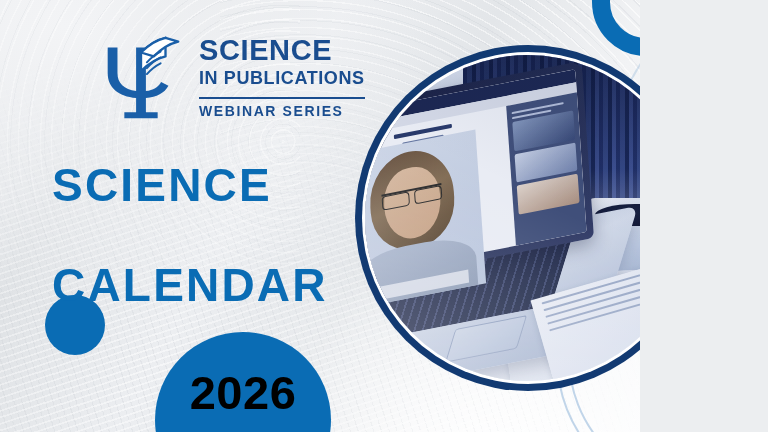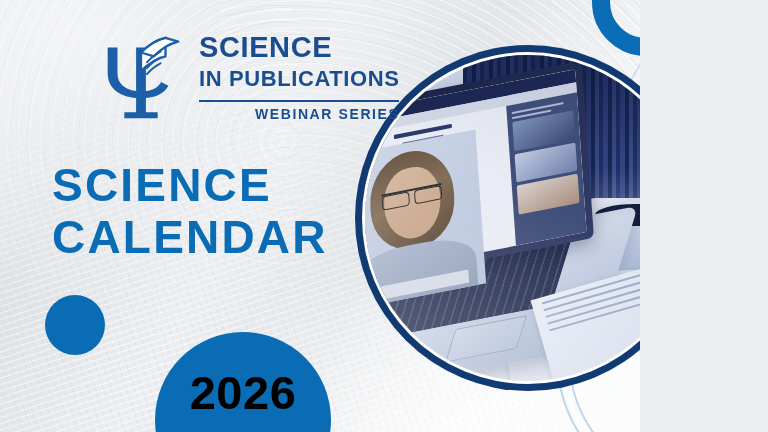--- a/index.html
+++ b/index.html
@@ -70,21 +70,21 @@
   #year-label {
     color:#ffffff; font-weight:bold; font-size:47px;
     letter-spacing:.5px; line-height:1; padding-top:37px;
   }
 
   
   #logo { position:absolute; left:92px; top:28px; display:flex; align-items:center; gap:9px; }
   #logo-mark { width:98px; height:98px; flex:none; }
   #logo-text { padding-top:2px; }
   #logo-line1 { font-size:29px; font-weight:bold; letter-spacing:.6px; line-height:1.02; }
-  #logo-line2 { font-size:22px; font-weight:bold; letter-spacing:.6px; line-height:1.5; }
+  #logo-line2 { font-size:18px; font-weight:bold; letter-spacing:.6px; line-height:1.5; }
   #logo-rule  { height:2px; margin:5px 0 4px; }
   #logo-line3 { font-size:14px; font-weight:bold; letter-spacing:1.6px; line-height:1.2; }
 
   
   #headline { position:absolute; left:52px; top:160px; }
   #headline div {
     font-size:46px; font-weight:bold; letter-spacing:2.2px;
     line-height:1.13; white-space:nowrap;
   }
 
@@ -349,26 +349,26 @@
       <path d="M50 44 C58 36 66 31 75 29 L75 10 C66 12 58 17 50 25 Z" fill="#ffffff" stroke="#1a5fa8" stroke-width="2.4" stroke-linejoin="round"></path>
       <path d="M50 25 C58 17 66 12 75 10 L88 14 C79 16 71 21 63 29 Z" fill="#ffffff" stroke="#1a5fa8" stroke-width="2.4" stroke-linejoin="round"></path>
       <path d="M56 35 C60.5 30 65 26.5 70 24" stroke="#1a5fa8" stroke-width="2" fill="none" stroke-linecap="round"></path>
       <path d="M56 41 C60.5 36 65 32.5 70 30" stroke="#1a5fa8" stroke-width="2" fill="none" stroke-linecap="round"></path>
       <path d="M56 47 C60.5 42 65 38.5 70 36" stroke="#1a5fa8" stroke-width="2" fill="none" stroke-linecap="round"></path>
     </svg>
     <div id="logo-text">
       <div id="logo-line1" style="color: rgb(26, 77, 143);">SCIENCE</div>
       <div id="logo-line2" style="color: rgb(26, 77, 143);">IN PUBLICATIONS</div>
       <div id="logo-rule" style="background: rgb(26, 77, 143);"></div>
-      <div id="logo-line3" style="color: rgb(26, 77, 143); text-align: right;">WEBINAR SERIES</div>
+      <div id="logo-line3" style="color: rgb(26, 77, 143);">WEBINAR SERIES</div>
     </div>
   </div>
 
   <div id="headline">
     <div style="color: rgb(10, 108, 180);">SCIENCE</div>
-    <div style="color: rgb(10, 108, 180);">CALENDAR</div>
+    <div style="color: rgb(10, 108, 180); margin-top: 48px;">CALENDAR</div>
   </div>
 
   <div id="year-circle" style="background: rgb(10, 108, 180);">
     <span id="year-label" style="color: #000000;">2026</span>
   </div>
 
 </div>
 
 </body></html>

